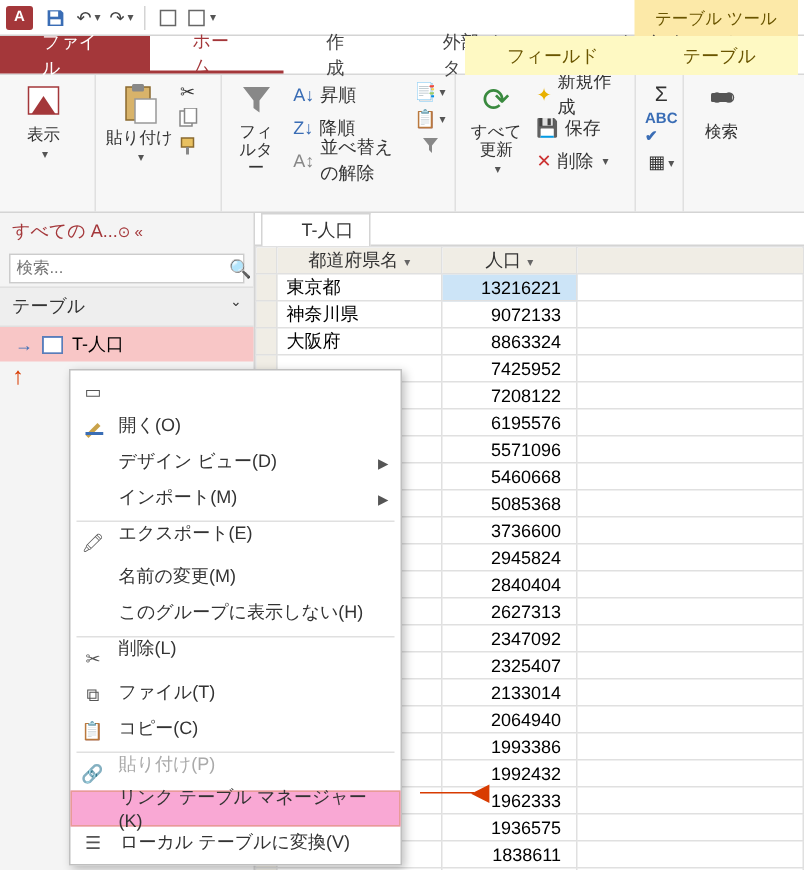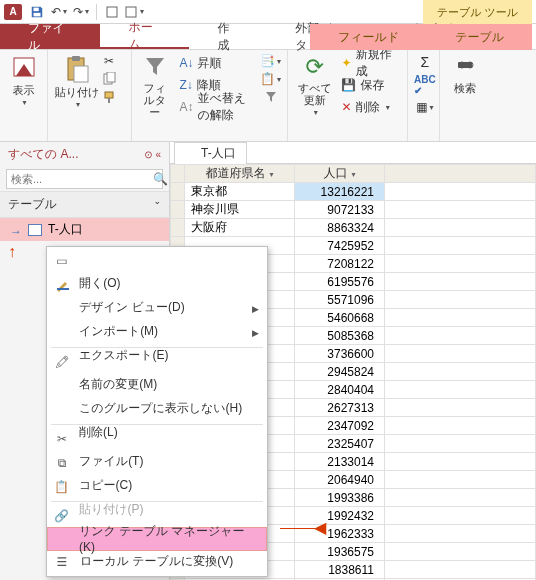--- a/index.html
+++ b/index.html
@@ -8,38 +8,38 @@
   .titlebar { height: 24px; background: #fff; border-bottom: 1px solid #d4d4d4; display: flex; align-items: center; }
   .app-icon { width: 18px; height: 16px; background: #a4373a; color: #fff; display: flex; align-items: center; justify-content: center; font-size: 10px; font-weight: bold; margin: 0 4px; border-radius: 2px; }
   .qat-icon { width: 22px; display: flex; align-items: center; justify-content: center; color: #444; }
   .qat-sep { width: 1px; height: 16px; background: #d4d4d4; margin: 0 4px; }
   .table-tools { position: absolute; right: 4px; top: 0; height: 24px; background: #fce9a8; padding: 0 14px; display: flex; align-items: center; color: #6a5500; font-size: 11px; }
 
   .ribbon-tabs { height: 26px; display: flex; align-items: stretch; border-bottom: 1px solid #d8d8d8; position: relative; }
   .tab { padding: 0 28px; display: flex; align-items: center; color: #444; cursor: pointer; }
   .tab.file { background: #a4373a; color: #fff; }
   .tab.active { color: #a4373a; border-bottom: 2px solid #a4373a; }
-  .tool-tabs { position: absolute; right: 4px; top: 0; height: 26px; display: flex; background: #fca5a5; }
+  .tool-tabs { position: absolute; right: 4px; top: 0; height: 26px; display: flex; background: #fef9c3; }
   .tool-tabs .tab { color: #6a5500; }
 
   .ribbon { height: 92px; background: #f7f7f7; border-bottom: 1px solid #d4d4d4; display: flex; }
   .group { border-right: 1px solid #e0e0e0; display: flex; flex-direction: column; }
   .group-body { flex: 1; display: flex; align-items: flex-start; padding: 4px 6px; }
   .group-label { font-size: 10px; color: #666; text-align: center; padding-bottom: 3px; }
   .big-btn { display: flex; flex-direction: column; align-items: center; justify-content: center; width: 46px; color: #333; gap: 2px; }
   .big-btn .lbl { font-size: 11px; line-height: 1.1; text-align: center; }
   .ico { display: inline-flex; align-items: center; justify-content: center; }
   .small-row { display: flex; flex-direction: column; gap: 4px; font-size: 11px; color: #333; }
   .small-item { display: flex; align-items: center; gap: 4px; height: 18px; padding: 0 4px; }
   .caret { font-size: 8px; color: #555; margin-left: 2px; }
 
   .workspace { display: flex; height: calc(580px - 24px - 26px - 92px); position: relative; }
 
   .nav-pane { width: 170px; border-right: 1px solid #d4d4d4; background: #f4f4f4; display: flex; flex-direction: column; }
-  .nav-header { display: flex; align-items: center; justify-content: space-between; padding: 4px 8px; color: #a4373a; font-size: 16px; font-weight: 400; }
+  .nav-header { display: flex; align-items: center; padding: 4px 8px; color: #a4373a; font-size: 16px; font-weight: 400; }
   .search { margin: 2px 6px; display: flex; align-items: center; background: #fff; border: 1px solid #ccc; height: 20px; padding: 0 4px; }
   .search input { border: none; outline: none; flex: 1; font-size: 11px; }
   .nav-section { padding: 4px 8px; color: #333; display: flex; justify-content: space-between; border-top: 1px solid #e0e0e0; border-bottom: 1px solid #e0e0e0; background: #eee; }
   .nav-item { display: flex; align-items: center; gap: 6px; padding: 3px 10px; background: #f8c6c6; color: #000; }
   .nav-item .tbico { width: 14px; height: 12px; background: linear-gradient(#fff,#fff) padding-box, #7b9ed8; border: 1px solid #5a7db8; display: inline-block; }
   .red-arrow { color: #d83b01; font-size: 16px; position: relative; left: 8px; top: 2px; }
 
   .datasheet { flex: 1; display: flex; flex-direction: column; overflow: hidden; }
   .sheet-tab { display: flex; align-items: center; height: 22px; border-bottom: 1px solid #d4d4d4; }
   .sheet-tab .tabitem { display: flex; align-items: center; gap: 4px; padding: 0 10px; height: 22px; background: #fff; border: 1px solid #d4d4d4; border-bottom: none; margin-left: 4px; color: #333; }
@@ -97,21 +97,21 @@
   <div class="tab">作成</div>
   <div class="tab">外部データ</div>
   <div class="tab">データベース ツール</div>
   <div class="tool-tabs">
     <div class="tab">フィールド</div>
     <div class="tab">テーブル</div>
   </div>
 </div>
 
 <div class="ribbon">
-  <div class="group" style="width:48px">
+  <div class="group" style="width:64px">
     <div class="group-body">
         <div class="big-btn">
           <span class="ico">
             <svg width="28" height="28">
               <rect x="4" y="4" width="20" height="18" fill="#fff" stroke="#a4373a"></rect>
               <path d="M6 22 L14 10 L22 22" fill="#a4373a"></path>
             </svg>
           </span>
           <span class="lbl">表示</span>
           <span class="caret">▾</span>

